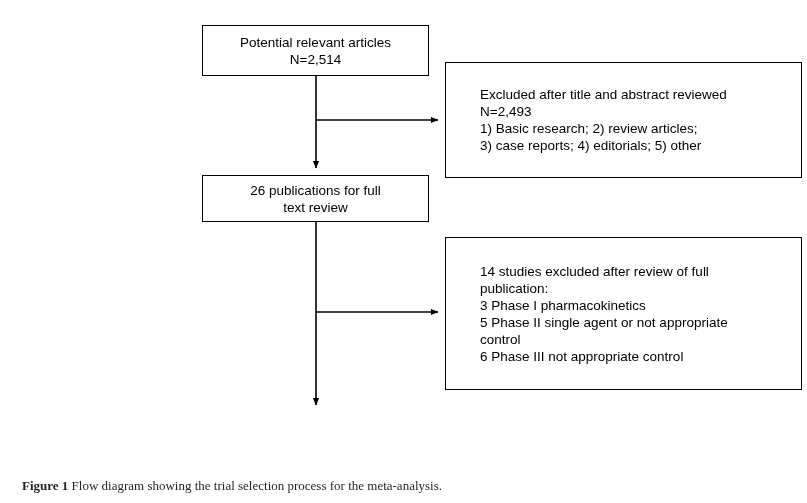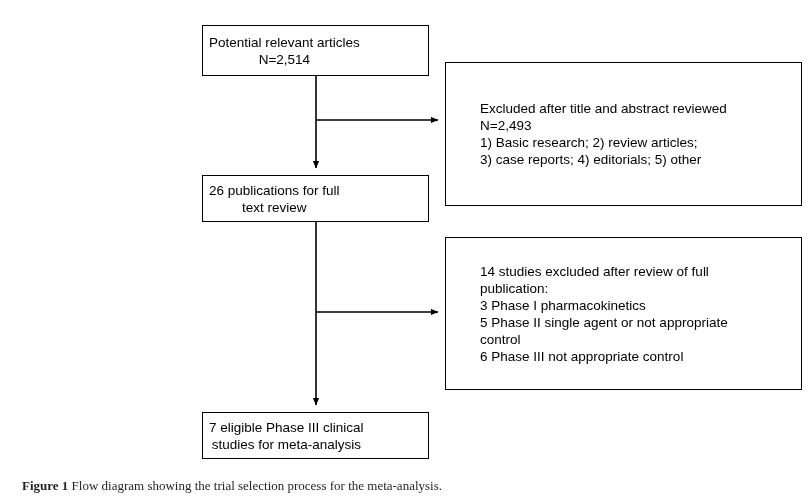--- a/index.html
+++ b/index.html
@@ -24,21 +24,21 @@
     height: 466px;
   }
 
   .flow-box {
     position: absolute;
     box-sizing: border-box;
     border: 1.3px solid #000000;
     background: #ffffff;
     display: flex;
     align-items: center;
-    justify-content: flex-start;
+    justify-content: center;
     font-size: 13.5px;
     line-height: 17px;
     color: #000000;
   }
   .flow-box.center-text {
     text-align: center;
     padding: 0 6px;
   }
   .flow-box.left-text {
     text-align: left;
@@ -46,21 +46,21 @@
     padding: 0 0 0 34px;
   }
   .box-text {
     white-space: pre-line;
   }
 
   
   #node-potential   { left: 202px; top: 25px;  width: 227px; height: 51px; }
   #node-publications{ left: 202px; top: 175px; width: 227px; height: 47px; }
   #node-eligible    { left: 202px; top: 412px; width: 227px; height: 47px; }
-  #node-excluded-1  { left: 445px; top: 62px;  width: 357px; height: 144px; }
+  #node-excluded-1  { left: 445px; top: 62px;  width: 357px; height: 116px; }
   #node-excluded-2  { left: 445px; top: 237px; width: 357px; height: 153px; }
 
   
   #connectors {
     position: absolute;
     left: 0;
     top: 0;
     width: 807px;
     height: 466px;
     pointer-events: none;
@@ -125,22 +125,18 @@
 
   <div class="flow-box left-text" id="node-excluded-2">
     <span class="box-text">14 studies excluded after review of full
 publication:
 3 Phase I pharmacokinetics
 5 Phase II single agent or not appropriate
 control
 6 Phase III not appropriate control</span>
   </div>
 
-  <div class="flow-box center-text" id="node-eligible">
-    <span class="box-text">7 eligible Phase III clinical
-studies for meta-analysis</span>
-  </div>
 
 </div>
 
 <div id="figure-caption">
   <span class="caption-label">Figure 1</span><span class="caption-text"> </span><span class="caption-text">Flow diagram showing the trial selection process for the meta-analysis.</span>
 </div>
 
 </body></html>

